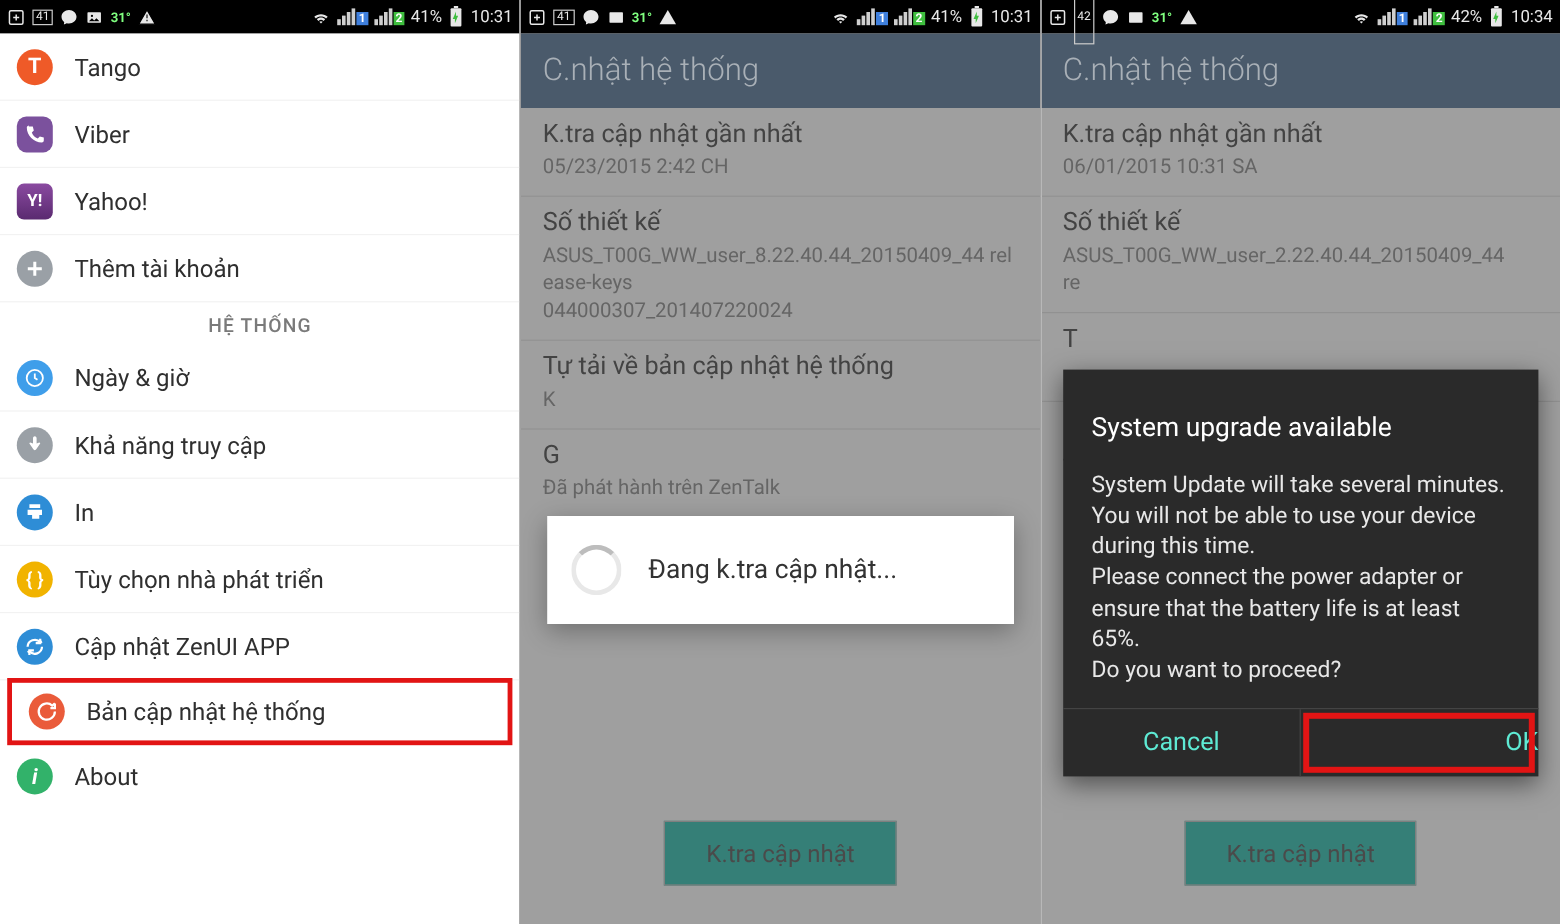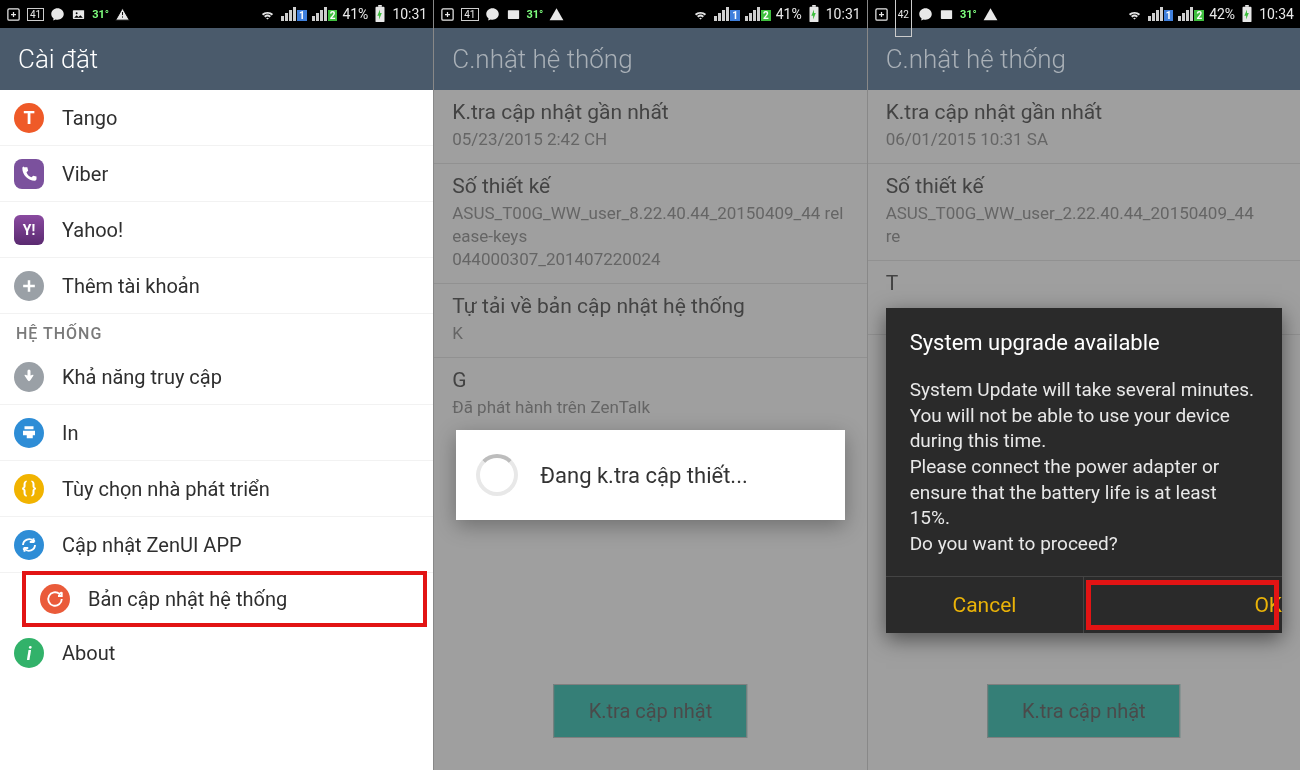--- a/index.html
+++ b/index.html
@@ -25,42 +25,42 @@
 
   
   .titlebar { height: 62px; background: #4a5a6b; color: #fff; display: flex; align-items: center; padding: 0 18px; font-size: 26px; font-weight: 300; }
   .titlebar.dim { color: #a9b0b7; }
 
   
   .settings-list { background: #fff; }
   .settings-item { display: flex; align-items: center; height: 56px; padding: 0 16px 0 14px; font-size: 20px; color: #2f2f2f; border-bottom: 1px solid #f2f2f2; }
   .settings-item .app-icon { width: 30px; height: 30px; border-radius: 6px; margin-right: 18px; display: flex; align-items: center; justify-content: center; flex-shrink: 0; }
   .app-icon.round { border-radius: 50%; }
-  .section-header { padding: 10px 16px 6px; font-size: 16px; letter-spacing: 1px; color: #7a7a7a; font-weight: 500; }
-  .highlight-red { border: 4px solid #e21414; margin: -2px 6px -2px 22px; }
+  .section-header { padding: 10px 16px 6px; font-size: 16px; letter-spacing: 1px; color: #7a7a7a; font-weight: 500; text-align: center; }
+  .highlight-red { border: 4px solid #e21414; margin: -2px 6px -2px 6px; }
 
   
   .content-area { padding: 0; background: #fff; height: calc(100% - 90px); position: relative; }
   .content-block { padding: 10px 18px 12px; }
   .content-block + .content-block { border-top: 1px solid #e1e1e1; }
   .ct-title { font-size: 21px; color: #333; margin-bottom: 4px; }
   .ct-sub { font-size: 17px; color: #7f7f7f; line-height: 1.35; word-break: break-all; }
   .check-btn { display: block; margin: 24px auto 0; border: 1px solid #b8b8b8; background: #14b8a6; padding: 14px 34px; font-size: 20px; color: #444; }
   .dim-overlay { position: absolute; inset: 0; background: rgba(80,80,80,0.55); }
 
   
   .progress-dialog { position: absolute; left: 22px; right: 22px; top: 340px; background: #fff; box-shadow: 0 6px 20px rgba(0,0,0,0.3); padding: 24px 20px; display: flex; align-items: center; gap: 22px; font-size: 22px; color: #333; z-index: 5; }
   .spinner { width: 42px; height: 42px; border: 4px solid #e8e8e8; border-top-color: #bdbdbd; border-radius: 50%; }
 
   
-  .dialog { position: absolute; left: 18px; right: 18px; top: 218px; background: #2a2a2a; color: #e8e8e8; padding: 22px 24px 0; z-index: 5; box-shadow: 0 6px 20px rgba(0,0,0,0.5); }
+  .dialog { position: absolute; left: 18px; right: 18px; top: 218px; background: #2a2a2a; color: #e8e8e8; padding: 36px 24px 0; z-index: 5; box-shadow: 0 6px 20px rgba(0,0,0,0.5); }
   .dialog-title { font-size: 22px; margin-bottom: 22px; color: #fff; }
   .dialog-body { font-size: 19px; line-height: 1.35; margin-bottom: 20px; }
   .dialog-actions { display: flex; border-top: 1px solid #444; margin: 0 -24px; }
-  .dialog-btn { flex: 1; text-align: center; padding: 16px 0; font-size: 21px; color: #eab308; }
+  .dialog-btn { flex: 1; text-align: center; padding: 16px 0; font-size: 21px; color: #5eead4; }
   .dialog-btn + .dialog-btn { border-left: 1px solid #444; text-align: right; }
   .ok-highlight { outline: 5px solid #e21414; outline-offset: -8px; }
 </style>
 </head>
 <body>
 
 <div class="panel">
   <div class="status-bar">
     <div class="status-left">
       <span class="sb-icon">
@@ -117,23 +117,20 @@
       <span class="batt-icon">
           <svg width="14" height="18" viewBox="0 0 14 20" fill="#e8e8e8">
             <rect x="2" y="2" width="10" height="17" rx="1"></rect>
             <rect x="5" y="0" width="4" height="2"></rect>
             <path d="M7 5l-3 7h2v4l3-7H7V5z" fill="#3fbf3f"></path>
           </svg>
         </span>
       <span>10:31</span>
     </div>
   </div>
-  <div class="titlebar">
-      <span>Cài đặt</span>
-    </div>
 
   <div class="settings-list">
     <div class="settings-item">
       <span class="app-icon round" style="background:#ef5a28;color:#fff;font-weight:bold;font-size:18px">T</span>
       <span>Tango</span>
     </div>
     <div class="settings-item">
       <span class="app-icon" style="background:#7b519d;border-radius:8px">
           <svg width="20" height="20" viewBox="0 0 24 24" fill="#fff">
             <path d="M6 3c-1 0-2 1-2 2 0 8 7 15 15 15 1 0 2-1 2-2v-3l-4-1-2 2c-3-1-5-3-6-6l2-2-1-4H6z"></path>
@@ -149,20 +146,29 @@
       <span class="app-icon round" style="background:#9aa0a6">
           <svg width="20" height="20" viewBox="0 0 24 24" stroke="#fff" stroke-width="3" fill="none">
             <path d="M12 5v14M5 12h14"></path>
           </svg>
         </span>
       <span>Thêm tài khoản</span>
     </div>
 
     <div class="section-header">HỆ THỐNG</div>
 
+    <div class="settings-item">
+      <span class="app-icon round" style="background:#3f9eea">
+          <svg width="18" height="18" viewBox="0 0 24 24" fill="none" stroke="#fff" stroke-width="2">
+            <circle cx="12" cy="12" r="9"></circle>
+            <path d="M12 7v5l3 2"></path>
+          </svg>
+        </span>
+      <span>Ngày &amp; giờ</span>
+    </div>
     <div class="settings-item">
       <span class="app-icon round" style="background:#9aa0a6">
           <svg width="18" height="18" viewBox="0 0 24 24" fill="#fff">
             <path d="M12 2c1 0 2 1 2 2v6l3-1c1 0 1 1 1 1l-4 6c-1 2-3 2-4 0l-4-6c0 0 0-1 1-1l3 1V4c0-1 1-2 2-2z"></path>
           </svg>
         </span>
       <span>Khả năng truy cập</span>
     </div>
     <div class="settings-item">
       <span class="app-icon round" style="background:#2e8dd6">
@@ -284,21 +290,21 @@
     <div class="content-block">
       <div class="ct-title">G</div>
       <div class="ct-sub">Đã phát hành trên ZenTalk</div>
     </div>
 
     <button class="check-btn" style="position:absolute;bottom:32px;left:50%;transform:translateX(-50%)">K.tra cập nhật</button>
 
     <div class="dim-overlay"></div>
     <div class="progress-dialog">
       <div class="spinner"></div>
-      <span>Đang k.tra cập thiết...</span>
+      <span>Đang k.tra cập nhật...</span>
     </div>
   </div>
 </div>
 
 <div class="panel">
   <div class="status-bar">
     <div class="status-left">
       <span class="sb-icon">
           <svg width="15" height="15" viewBox="0 0 24 24" fill="none" stroke="#e8e8e8" stroke-width="2">
             <rect x="3" y="3" width="18" height="18" rx="2"></rect>
@@ -380,21 +386,21 @@
       <div class="ct-title">G</div>
       <div class="ct-sub">Đ</div>
     </div>
 
     <button class="check-btn" style="position:absolute;bottom:32px;left:50%;transform:translateX(-50%)">K.tra cập nhật</button>
 
     <div class="dim-overlay"></div>
     <div class="dialog">
       <div class="dialog-title">System upgrade available</div>
       <div class="dialog-body" style="white-space:pre-line">System Update will take several minutes. You will not be able to use your device during this time.
-Please connect the power adapter or ensure that the battery life is at least 15%.
+Please connect the power adapter or ensure that the battery life is at least 65%.
 Do you want to proceed?</div>
       <div class="dialog-actions">
         <div class="dialog-btn">Cancel</div>
         <div class="dialog-btn ok-highlight">OK</div>
       </div>
     </div>
   </div>
 </div>
 
 </body></html>

